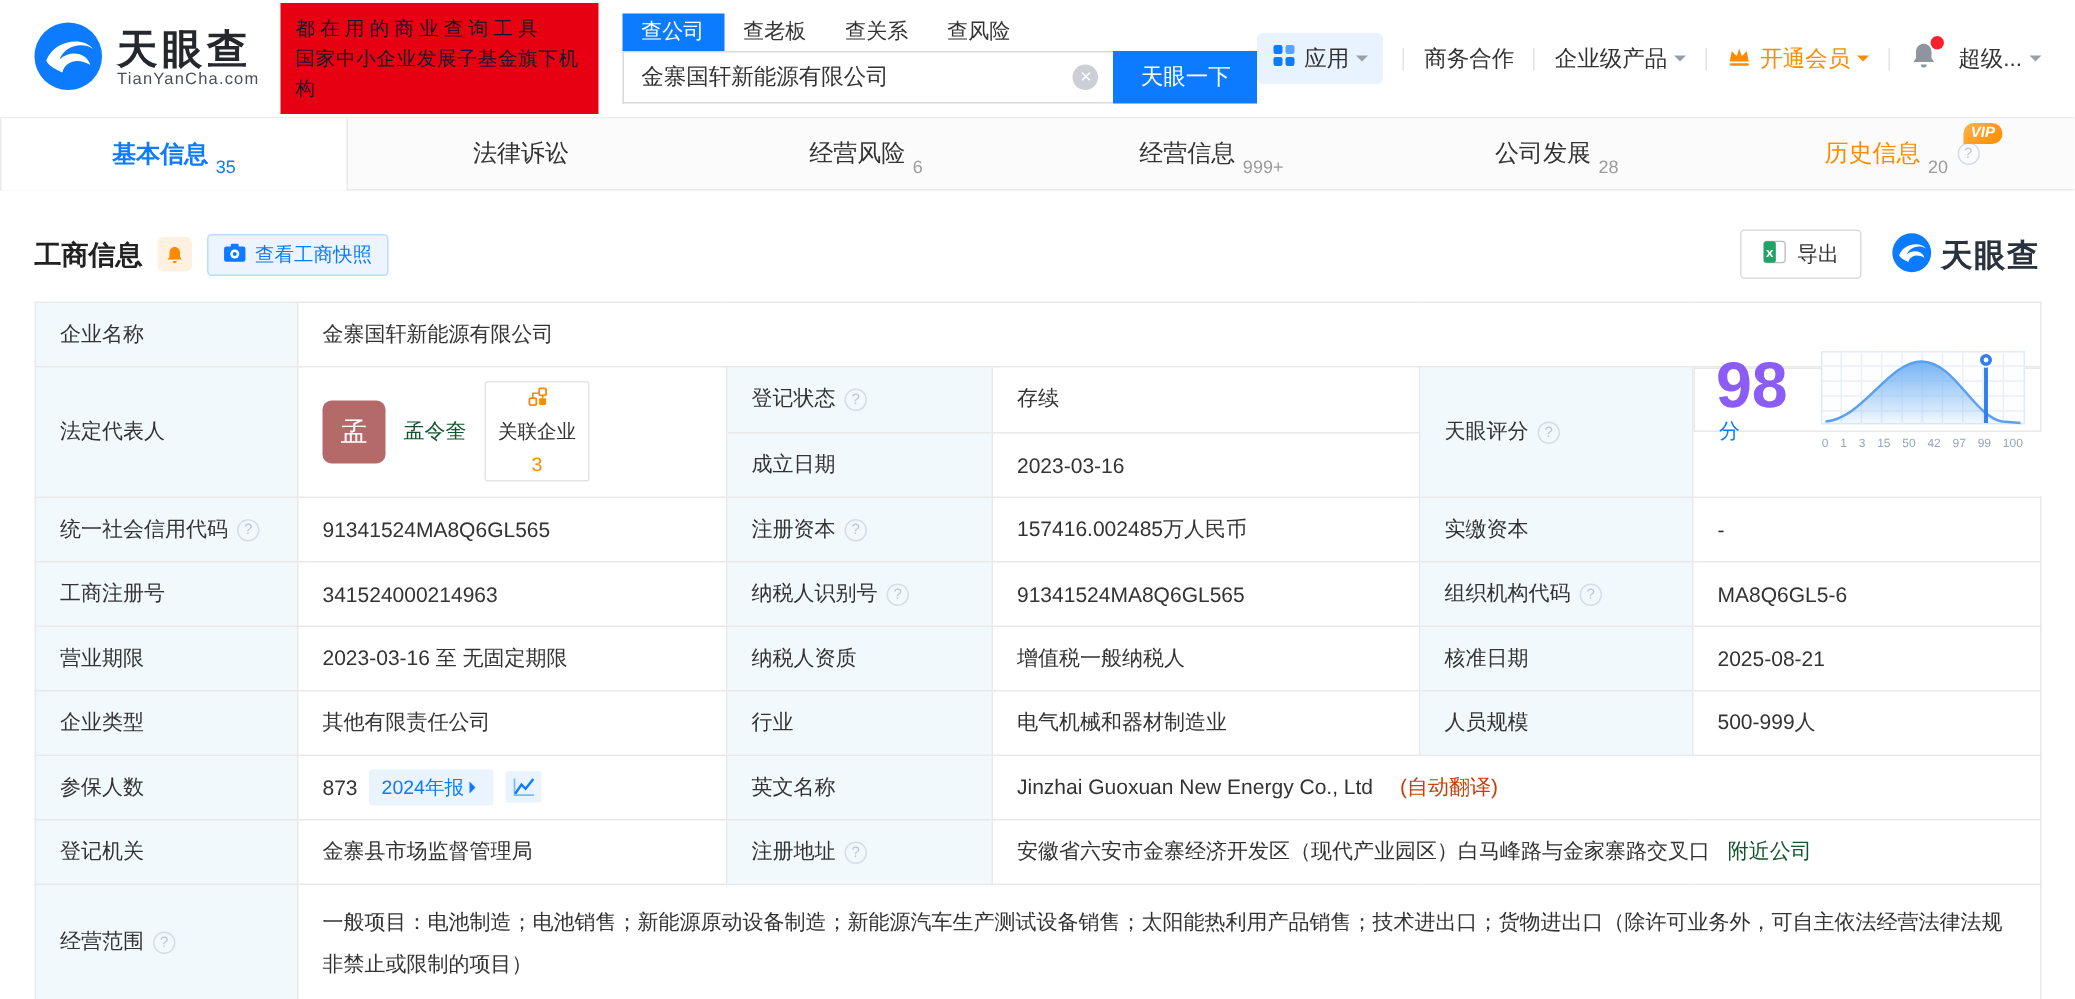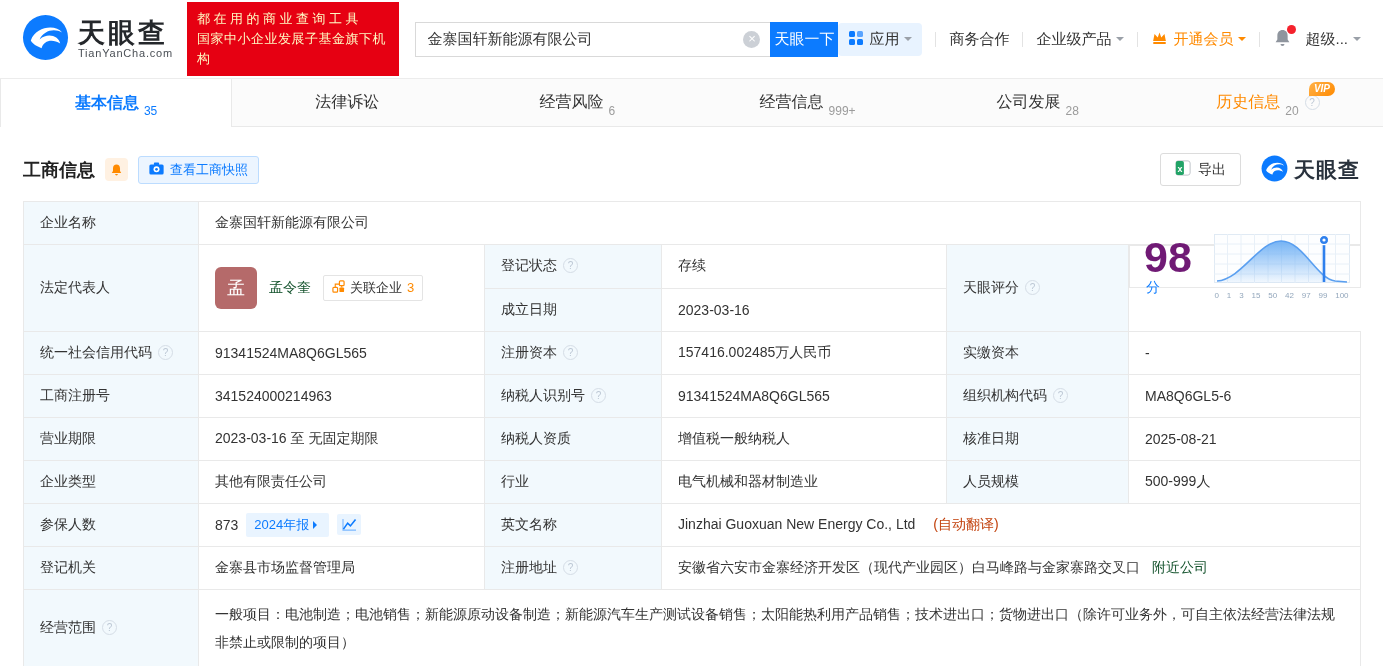--- a/index.html
+++ b/index.html
@@ -6,33 +6,33 @@
   body {
     width:1383px; height:666px; background:#fff;
     font-family:"Liberation Sans","DejaVu Sans",sans-serif;
     color:#333; overflow:hidden; font-size:14px;
   }
   
   .header { height:79px; display:flex; align-items:center; padding:0 22px; border-bottom:1px solid #ececec; background:#fff; }
   .logo { display:flex; align-items:center; gap:9px; cursor:pointer; }
   .logo-text .t1 { font-size:27px; font-weight:bold; color:#24272b; letter-spacing:3px; line-height:1.05; }
   .logo-text .t2 { font-size:11px; color:#4a4f55; letter-spacing:0.8px; }
-  .slogan { margin-left:14px; background:#e60012; color:#fef9c3; padding:7px 10px; line-height:1.55; font-weight:500; }
+  .slogan { margin-left:14px; background:#e60012; color:#0f172a; padding:7px 10px; line-height:1.55; font-weight:500; }
   .slogan .s1 { font-size:13px; letter-spacing:3.5px; }
   .slogan .s2 { font-size:13px; letter-spacing:0.5px; }
   .search { margin-left:16px; width:448px; }
   .stabs { display:flex; font-size:14px; }
   .stab { padding:3px 13px 4px; cursor:pointer; color:#333; }
   .stab.active { background:#0c7bff; color:#fff; }
   .sbox { display:flex; height:35px; }
   .sinput-wrap { position:relative; flex:1; }
   .sinput { width:100%; height:100%; border:1px solid #d9d9d9; border-right:none; padding:0 34px 0 12px; font-size:15px; color:#333; outline:none; font-family:inherit; }
   .clear-ic { position:absolute; right:10px; top:9px; width:17px; height:17px; border-radius:50%; background:#ccd0d6; color:#fff; text-align:center; line-height:16px; font-size:13px; cursor:pointer; }
   .clear-ic::before { content:"×"; }
-  .sbtn { width:68px; background:#0c7bff; color:#fff; border:none; font-size:15px; cursor:pointer; font-family:Liberation Mono, monospace; }
+  .sbtn { width:96px; background:#0c7bff; color:#fff; border:none; font-size:15px; cursor:pointer; font-family:Liberation Mono, monospace; }
   .nav { margin-left:auto; display:flex; align-items:center; gap:13px; font-size:15px; color:#333; white-space:nowrap; }
   .nav-sep { width:1px; height:15px; background:#e3e3e3; }
   .nav-item { display:flex; align-items:center; gap:5px; cursor:pointer; }
   .apps-pill { background:#e8f3ff; border-radius:4px; padding:7px 10px; }
   .caret { width:0; height:0; border:4px solid transparent; border-top-color:#9aa0a8; margin-top:4px; }
   .caret.orange { border-top-color:#ff8a00; }
   .vip-nav { color:#ff8a00; font-weight:500; }
   .bell-wrap { position:relative; cursor:pointer; }
   .red-dot { position:absolute; top:-3px; right:-4px; width:9px; height:9px; border-radius:50%; background:#f5222d; }
   
@@ -57,24 +57,24 @@
   .watermark .wm-text { font-size:21px; font-weight:bold; color:#29323d; letter-spacing:1px; }
   
   table.info { margin:0 23px; width:1337px; border-collapse:collapse; table-layout:fixed; font-size:14px; }
   table.info td { border:1px solid #e9e9e9; padding:0 16px; height:43px; color:#333; }
   td.lbl { background:#f2f9fd; }
   .green { color:#00b365; }
   .dash {}
   .legal-cell { display:flex; align-items:center; gap:12px; }
   .avatar { width:42px; height:42px; background:#b56a6a; border-radius:6px; color:#fff; font-size:18px; display:flex; align-items:center; justify-content:center; cursor:pointer; flex:none; }
   a.blue, .blue-link { color:#14532d; text-decoration:none; cursor:pointer; }
-  .rel-badge { display:inline-flex; align-items:center; gap:5px; border:1px solid #e4e4e4; border-radius:2px; padding:3px 8px; font-size:13px; cursor:pointer; background:#fff; }
+  .rel-badge { display:inline-flex; align-items:center; gap:5px; border:1px solid #e4e4e4; border-radius:2px; padding:3px 8px; font-size:13px; cursor:pointer; background:#fff;flex-direction:column; }
   .rel-badge .cnt { color:#ff8a00; }
   .score-cell { display:flex; align-items:center; gap:16px; padding:0 10px 0 14px !important; }
-  .score-num { font-size:43px; font-weight:bold; color:#701a75; line-height:1; }
+  .score-num { font-size:43px; font-weight:bold; color:#8b5cf6; line-height:1; }
   .score-unit { font-size:14px; color:#0c7bff; margin-left:2px; }
   .score-chart { width:136px; cursor:pointer; }
   .ticks { display:flex; justify-content:space-between; font-size:8px; color:#93a7bc; padding:1px 1px 0; }
   .insured-cell { display:flex; align-items:center; gap:8px; }
   .report-tag { display:inline-flex; align-items:center; gap:3px; background:#e9f4ff; color:#0c7bff; font-size:13px; padding:3px 8px; border-radius:2px; cursor:pointer; }
   .tag-caret { width:0; height:0; border:4px solid transparent; border-left-color:#0c7bff; margin-left:1px; }
   .trend-chip { width:24px; height:21px; background:#e9f4ff; border-radius:2px; display:flex; align-items:center; justify-content:center; cursor:pointer; }
   .note { color:#c2410c; margin-left:18px; }
   .scope-td { line-height:28px; padding:10px 16px !important; height:67px; }
 </style>
@@ -92,20 +92,26 @@
     <span class="logo-text">
       <div class="t1">天眼查</div>
       <div class="t2">TianYanCha.com</div>
     </span>
   </div>
   <div class="slogan">
     <div class="s1">都在用的商业查询工具</div>
     <div class="s2">国家中小企业发展子基金旗下机构</div>
   </div>
   <div class="search">
+    <div class="stabs">
+      <span class="stab active">查公司</span>
+      <span class="stab">查老板</span>
+      <span class="stab">查关系</span>
+      <span class="stab">查风险</span>
+    </div>
     <div class="sbox">
       <span class="sinput-wrap">
         <input class="sinput" value="金寨国轩新能源有限公司" style="">
         <span class="clear-ic"></span>
       </span>
       <button class="sbtn">天眼一下</button>
     </div>
   </div>
   <div class="nav">
     <span class="nav-item apps-pill">

